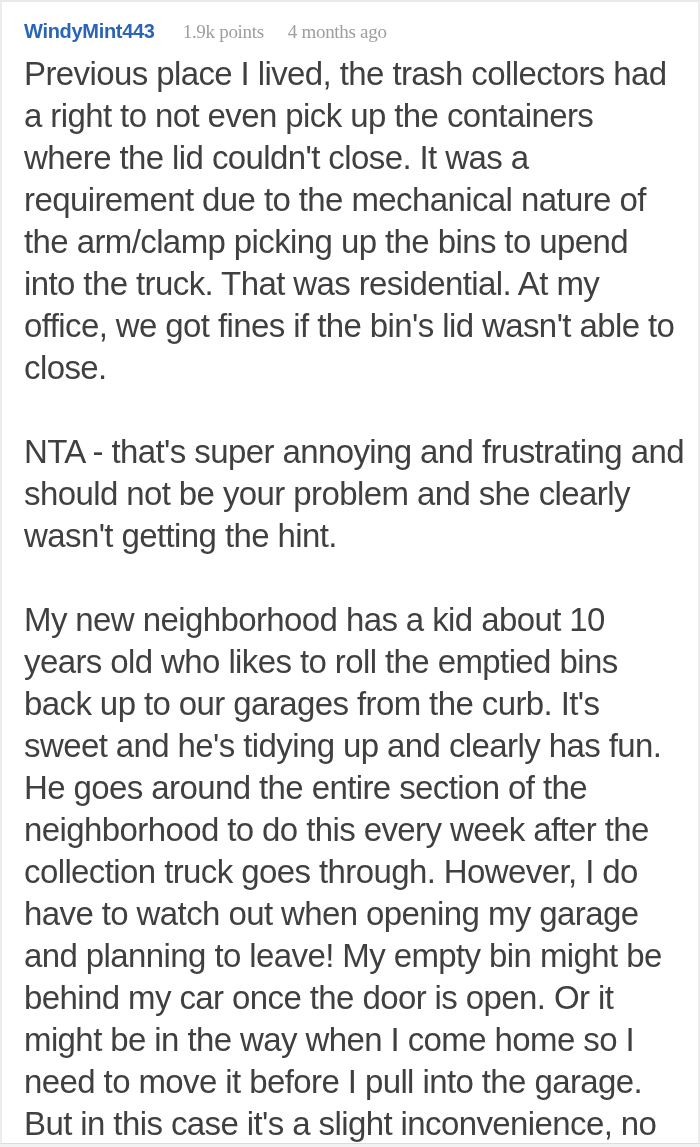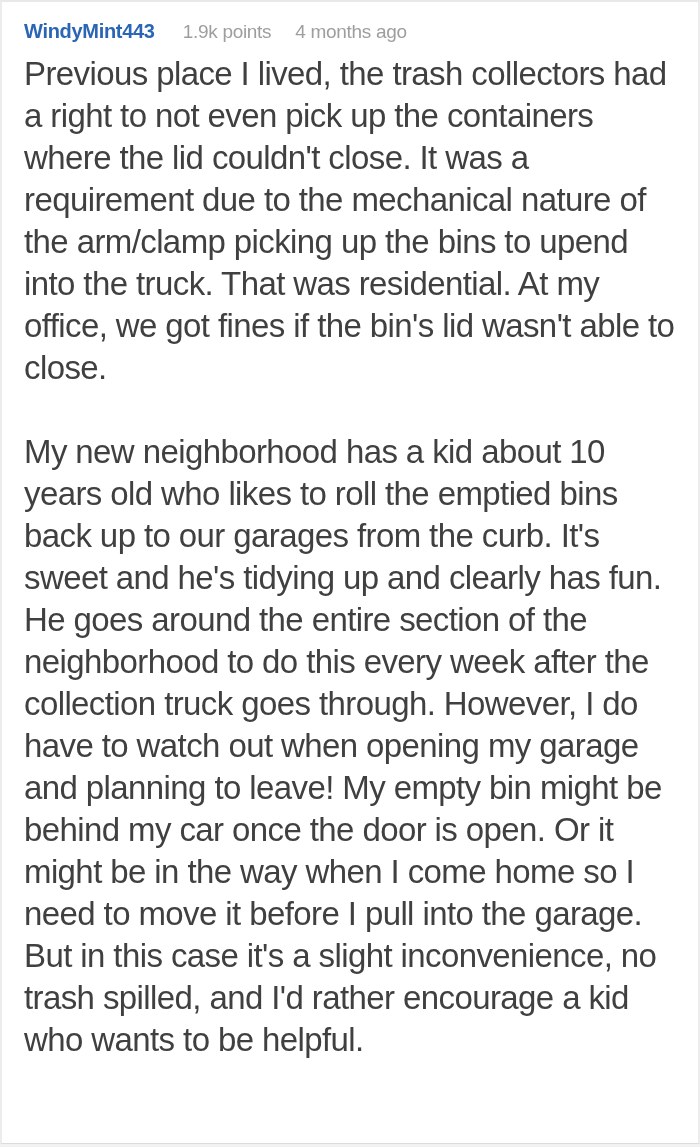--- a/index.html
+++ b/index.html
@@ -35,20 +35,21 @@
     font-weight: bold;
     font-size: 20px;
     letter-spacing: -0.3px;
     text-decoration: none;
     cursor: pointer;
   }
   .meta {
     color: #9e9e9e;
     font-size: 19px;
     letter-spacing: -0.3px;
+    font-family: Liberation Serif, serif;
   }
   .meta.points { margin-left: 28px; }
   .meta.time   { margin-left: 24px; }
   .comment-body {
     color: #404040;
     font-size: 33px;
     line-height: 42px;
     letter-spacing: -0.6px;
   }
   .comment-body p {
@@ -62,15 +63,16 @@
 <body>
 
 <div class="comment-card">
   <div class="comment-header">
     <a class="username">WindyMint443</a>
     <span class="meta points">1.9k points</span>
     <span class="meta time">4 months ago</span>
   </div>
   <div class="comment-body">
     <p>Previous place I lived, the trash collectors had a right to not even pick up the containers where the lid couldn't close. It was a requirement due to the mechanical nature of the arm/clamp picking up the bins to upend into the truck. That was residential. At my office, we got fines if the bin's lid wasn't able to close.</p>
+    <p>NTA - that's super annoying and frustrating and should not be your problem and she clearly wasn't getting the hint.</p>
     <p>My new neighborhood has a kid about 10 years old who likes to roll the emptied bins back up to our garages from the curb. It's sweet and he's tidying up and clearly has fun. He goes around the entire section of the neighborhood to do this every week after the collection truck goes through. However, I do have to watch out when opening my garage and planning to leave! My empty bin might be behind my car once the door is open. Or it might be in the way when I come home so I need to move it before I pull into the garage. But in this case it's a slight inconvenience, no trash spilled, and I'd rather encourage a kid who wants to be helpful.</p>
   </div>
 </div>
 
 </body></html>

